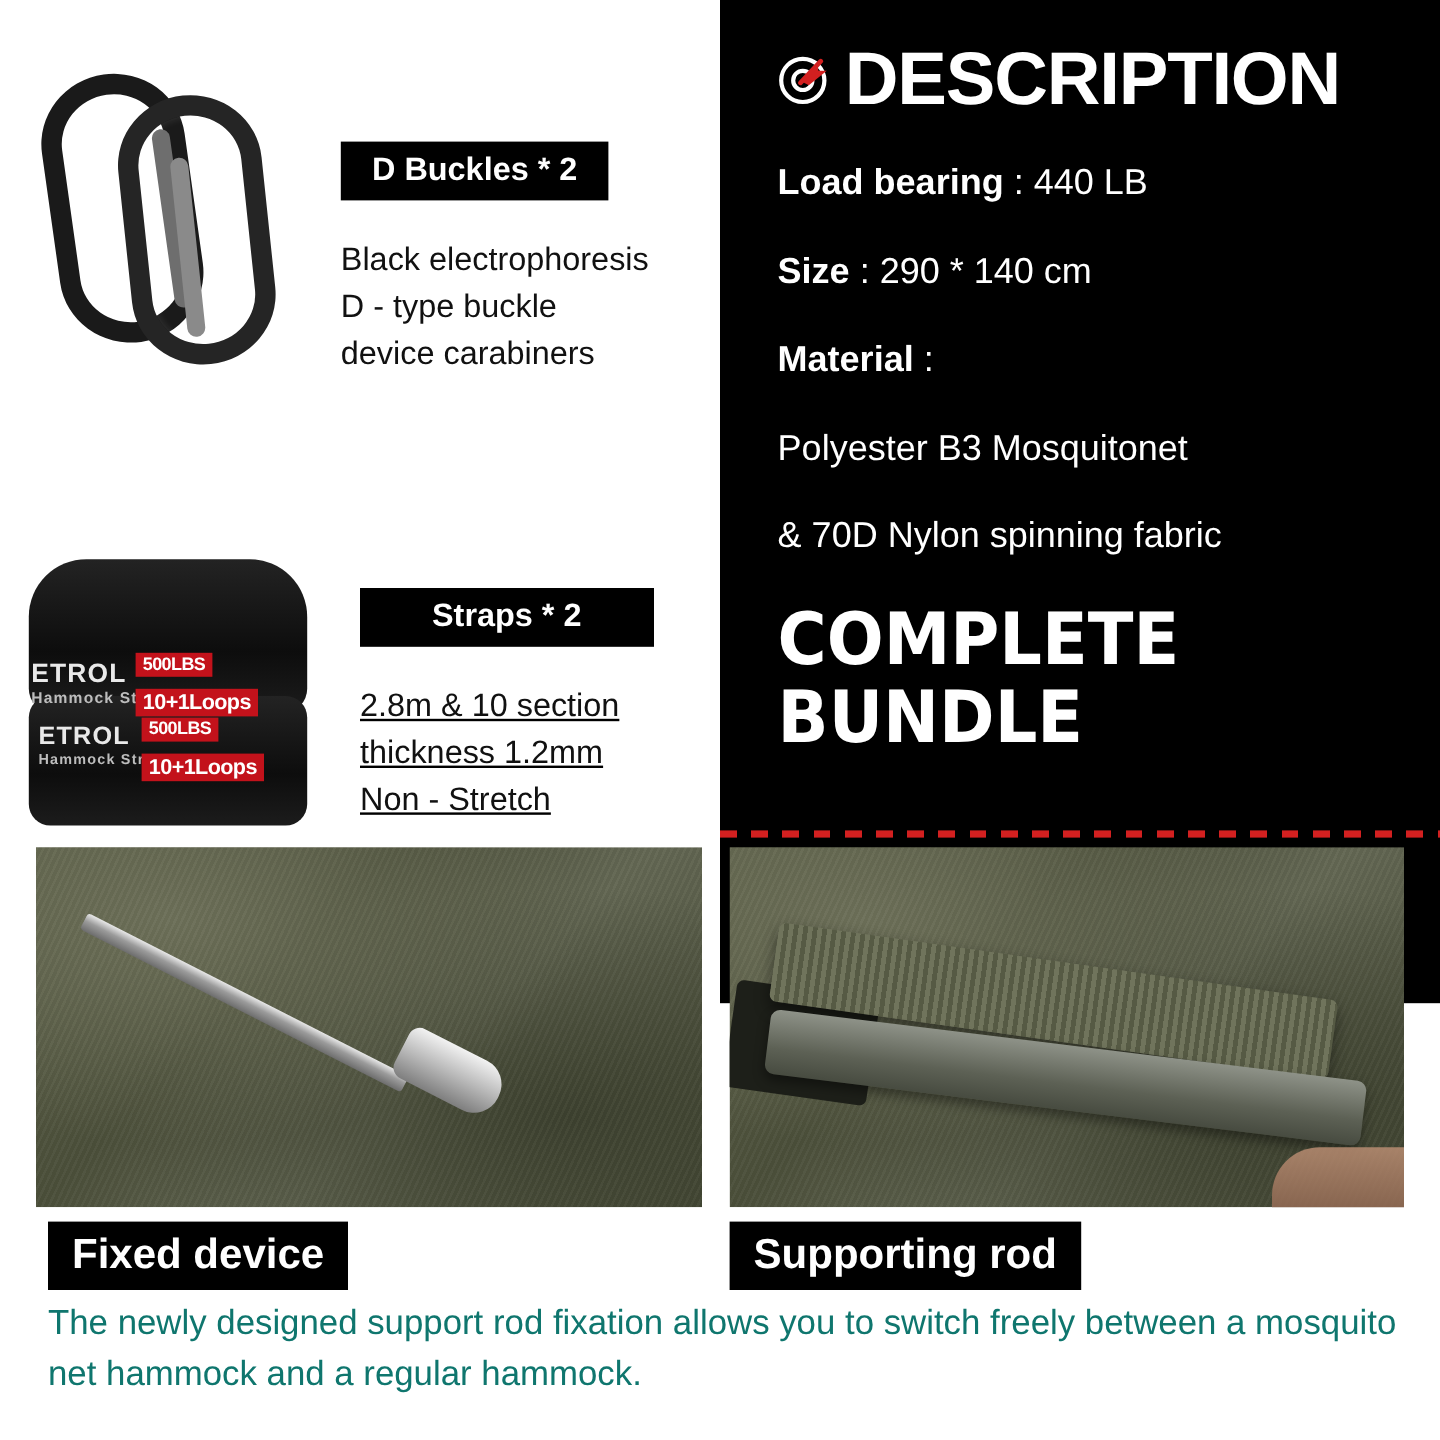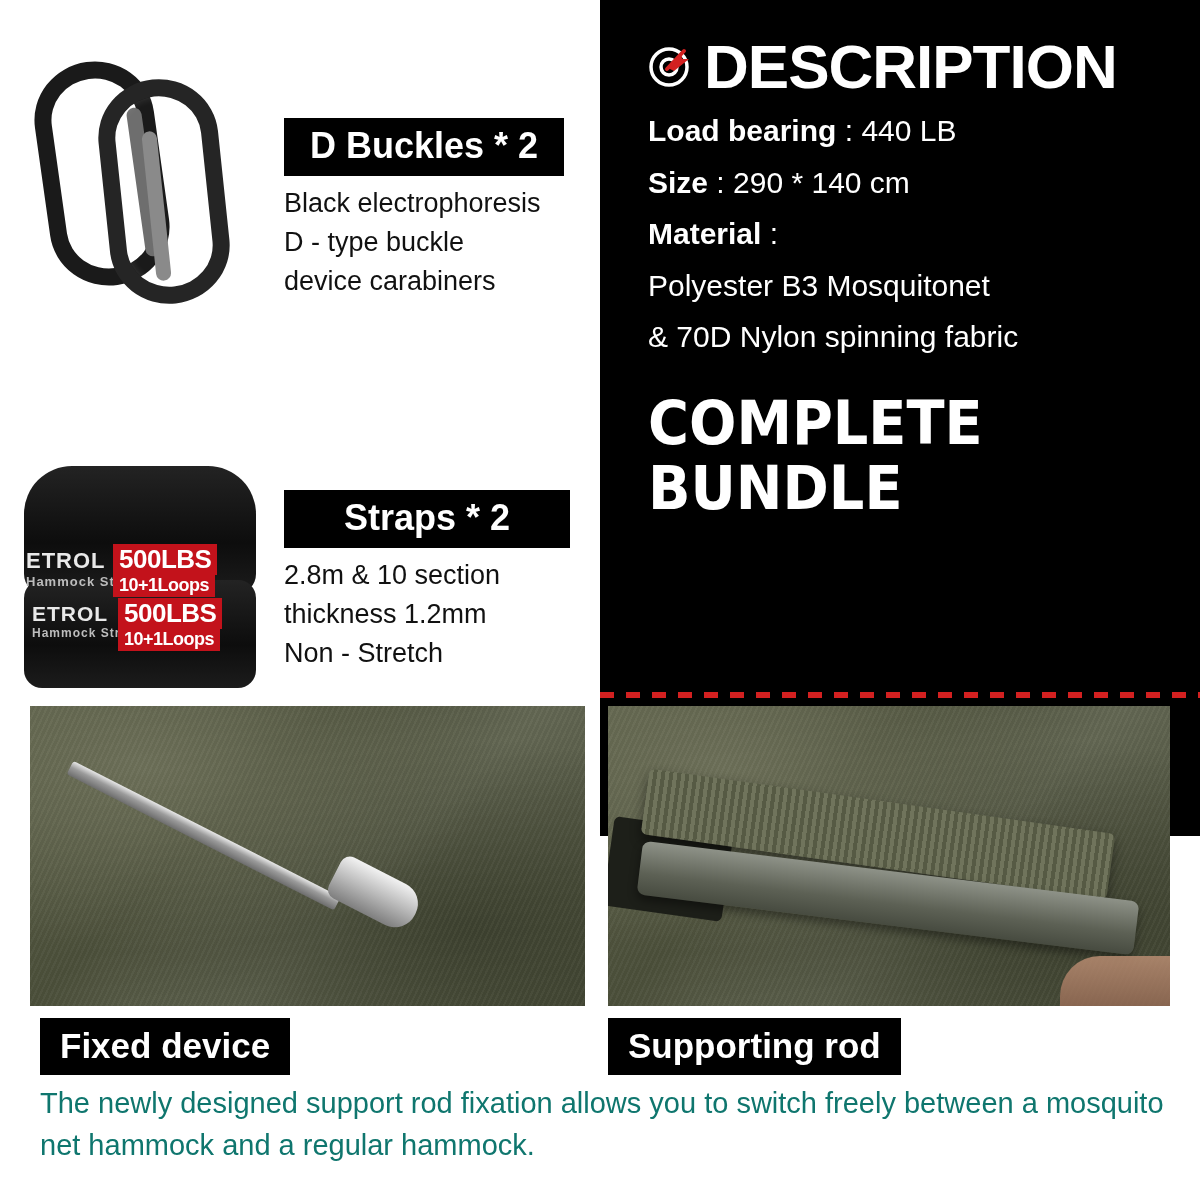--- a/index.html
+++ b/index.html
@@ -37,21 +37,21 @@
   .desc-title {
     color: #fff;
     font-size: 62px;
     font-weight: bold;
     letter-spacing: -1px;
     line-height: 1;
   }
   .desc-line {
     color: #fff;
     font-size: 30px;
-    margin-top: 14px;
+    margin-top: 36px;
     line-height: 1.25;
     white-space: nowrap;
   }
   .desc-line b { font-weight: bold; }
   .desc-line.sub { }
   .complete {
     color: #fff;
     font-size: 60px;
     font-weight: bold;
     font-family: "DejaVu Sans", sans-serif;
@@ -69,31 +69,31 @@
       #d32020 0px, #d32020 14px, #000 14px, #000 26px);
   }
 
   
   .item { position: absolute; }
 
   .label-tag {
     display: inline-block;
     background: #000;
     color: #fff;
-    font-size: 36px;
+    font-size: 27px;
     font-weight: bold;
     padding: 10px 26px 12px 26px;
     line-height: 1;
     white-space: nowrap;
   }
   .item-body {
     font-size: 27px;
     color: #111;
     line-height: 1.45;
-    margin-top: 8px;
+    margin-top: 30px;
   }
 
   
   .carabiner-box {
     position: absolute;
     left: 18px; top: 35px;
     width: 250px; height: 300px;
   }
   .cara {
     position: absolute;
@@ -128,21 +128,21 @@
     background: linear-gradient(180deg, #232323 0%, #0d0d0d 60%, #1c1c1c 100%);
     border-radius: 26px;
   }
   .strap-coil.top { top: 6px; height: 128px; border-radius: 48px 48px 20px 20px; }
   .strap-coil.bot { top: 120px; height: 108px; border-radius: 18px; }
   .red-patch {
     position: absolute;
     background: #c3121b;
     color: #fff;
     font-weight: bold;
-    font-size: 26px;
+    font-size: 15px;
     padding: 2px 6px;
     line-height: 1.05;
     letter-spacing: -0.5px;
   }
   .brand-txt {
     position: absolute;
     color: #e9e9e9;
     font-weight: bold;
     letter-spacing: 1px;
   }
@@ -303,21 +303,21 @@
     <span class="brand-txt" style="left:8px; top:114px; font-size:13px; color:#bdbdbd;">Hammock Straps</span>
     <span class="red-patch" style="left:95px; top:84px;">500LBS</span>
     <span class="red-patch" style="left:95px; top:114px; font-size:18px;">10+1Loops</span>
 
     <span class="brand-txt" style="left:14px; top:142px; font-size:21px;">ETROL</span>
     <span class="brand-txt" style="left:14px; top:166px; font-size:12px; color:#bdbdbd;">Hammock Straps</span>
     <span class="red-patch" style="left:100px; top:138px;">500LBS</span>
     <span class="red-patch" style="left:100px; top:168px; font-size:18px;">10+1Loops</span>
   </div>
 
-  <div class="item" style="left:284px; top:490px;">
+  <div class="item" style="left:300px; top:490px;text-decoration:underline;">
     <span class="label-tag" style="padding-left:60px; padding-right:60px;">Straps * 2</span>
     <div class="item-body">
       <div>2.8m &amp; 10 section</div>
       <div>thickness 1.2mm</div>
       <div>Non - Stretch</div>
     </div>
   </div>
 
   <div class="photo left">
     <div class="fabric"></div>

